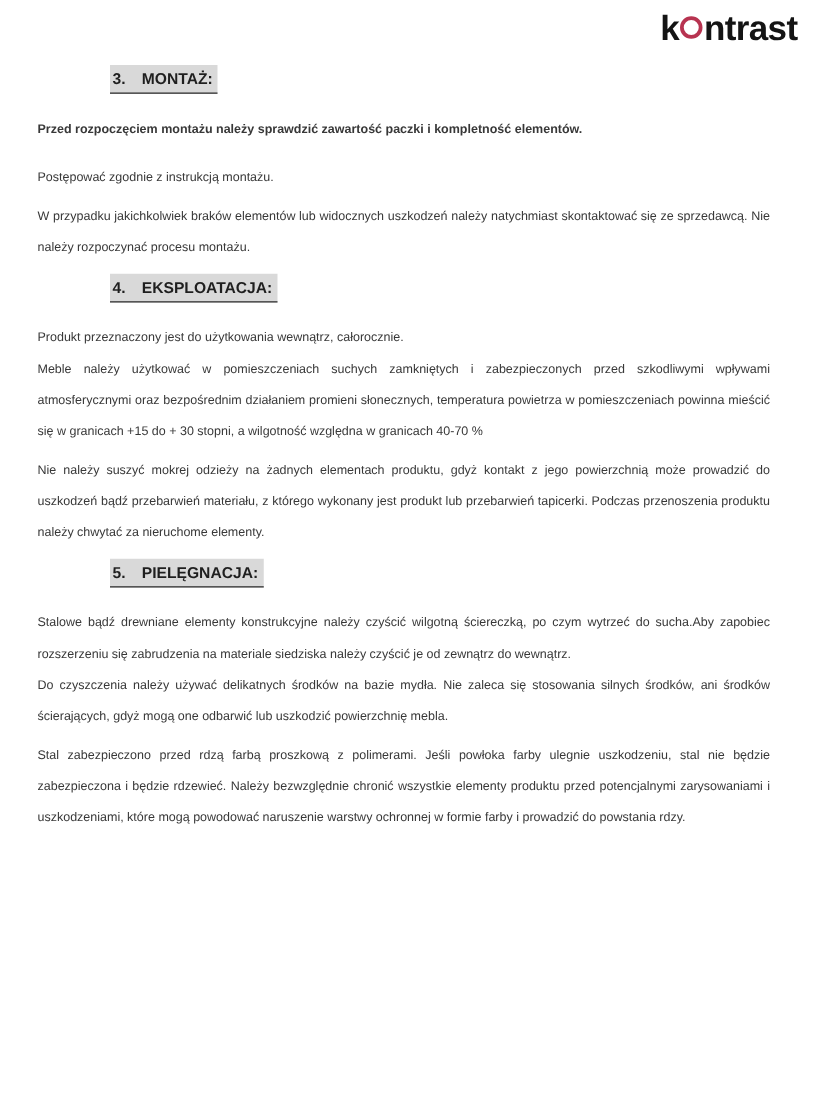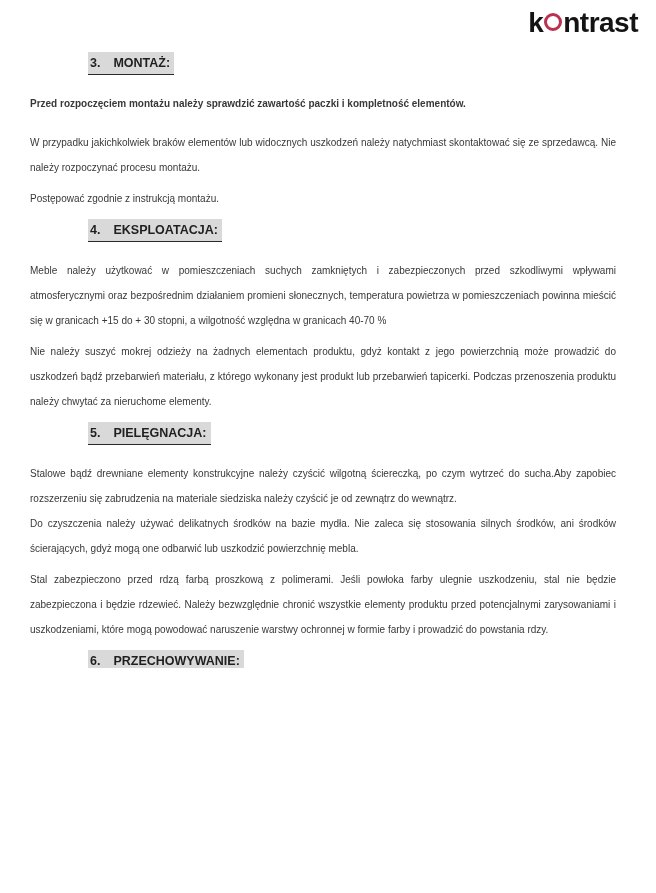--- a/index.html
+++ b/index.html
@@ -75,23 +75,24 @@
 </head>
 <body>
 
 <div class="page">
   <div class="logo">
     <span>k</span><span class="ring"></span><span>ntrast</span>
   </div>
   <div>
       <div class="heading"><span class="hl"><span class="hnum">3.</span><span>MONTAŻ:</span></span></div>
       <p class="para bold">Przed rozpoczęciem montażu należy sprawdzić zawartość paczki i kompletność elementów.</p>
+      <p class="para">Postępować zgodnie z instrukcją montażu.</p>
       <p class="para">W przypadku jakichkolwiek braków elementów lub widocznych uszkodzeń należy natychmiast skontaktować się ze sprzedawcą. Nie należy rozpoczynać procesu montażu.</p>
-      <p class="para">Postępować zgodnie z instrukcją montażu.</p>
       <div class="heading"><span class="hl"><span class="hnum">4.</span><span>EKSPLOATACJA:</span></span></div>
+      <p class="para tight">Produkt przeznaczony jest do użytkowania wewnątrz, całorocznie.</p>
       <p class="para">Meble należy użytkować w pomieszczeniach suchych zamkniętych i zabezpieczonych przed szkodliwymi wpływami atmosferycznymi oraz bezpośrednim działaniem promieni słonecznych, temperatura powietrza w pomieszczeniach powinna mieścić się w granicach +15 do + 30 stopni, a wilgotność względna w granicach 40-70 %</p>
       <p class="para">Nie należy suszyć mokrej odzieży na żadnych elementach produktu, gdyż kontakt z jego powierzchnią może prowadzić do uszkodzeń bądź przebarwień materiału, z którego wykonany jest produkt lub przebarwień tapicerki. Podczas przenoszenia produktu należy chwytać za nieruchome elementy.</p>
       <div class="heading"><span class="hl"><span class="hnum">5.</span><span>PIELĘGNACJA:</span></span></div>
       <p class="para tight">Stalowe bądź drewniane elementy konstrukcyjne należy czyścić wilgotną ściereczką, po czym wytrzeć do sucha.Aby zapobiec rozszerzeniu się zabrudzenia na materiale siedziska należy czyścić je od zewnątrz do wewnątrz.</p>
       <p class="para">Do czyszczenia należy używać delikatnych środków na bazie mydła. Nie zaleca się stosowania silnych środków, ani środków ścierających, gdyż mogą one odbarwić lub uszkodzić powierzchnię mebla.</p>
       <p class="para">Stal zabezpieczono przed rdzą farbą proszkową z polimerami. Jeśli powłoka farby ulegnie uszkodzeniu, stal nie będzie zabezpieczona i będzie rdzewieć. Należy bezwzględnie chronić wszystkie elementy produktu przed potencjalnymi zarysowaniami i uszkodzeniami, które mogą powodować naruszenie warstwy ochronnej w formie farby i prowadzić do powstania rdzy.</p>
       <div class="heading"><span class="hl"><span class="hnum">6.</span><span>PRZECHOWYWANIE:</span></span></div>
       <p class="para">Przygotowanie do przechowywania:</p>
     </div>
 </div>

